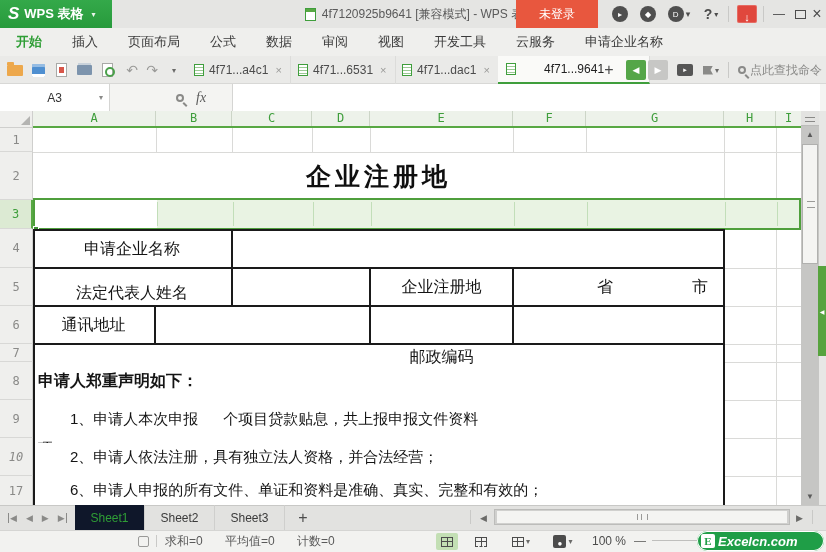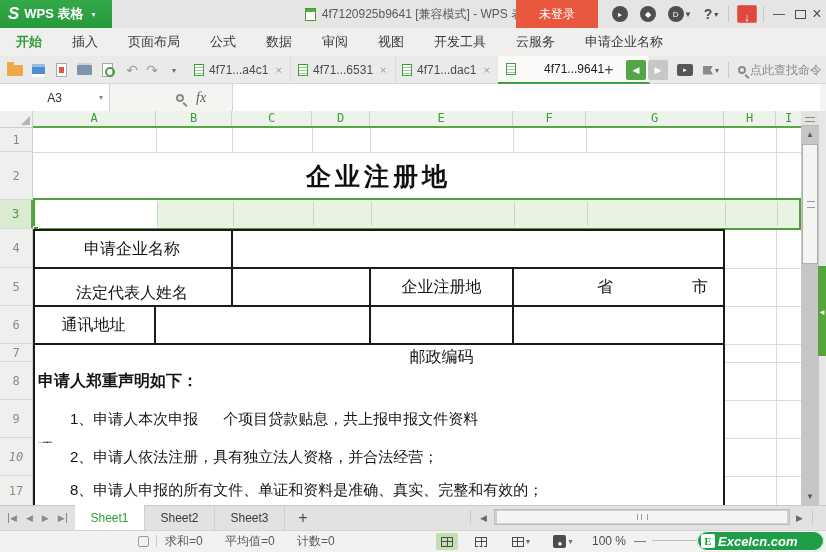--- a/index.html
+++ b/index.html
@@ -82,21 +82,21 @@
   .vsb .btn { position:absolute; left:0; width:18px; height:17px; display:flex; align-items:center; justify-content:center; font-size:8px; color:#5a5a5a; cursor:pointer; }
   .vsb .thumb { position:absolute; left:1px; top:33px; width:16px; height:120px; background:#f4f4f2; border:1px solid #b0b0ae; cursor:grab; }
   .vsb .thumb::after { content:""; position:absolute; left:4px; top:56px; width:8px; height:5px; border-top:1px solid #9a9a98; border-bottom:1px solid #9a9a98; }
   .sidetab { left:818px; top:266px; width:8px; height:90px; background:#57a33e; display:flex; align-items:center; justify-content:center; color:#fff; font-size:6px; cursor:pointer; }
 
   
   .sheetbar { left:0; top:505px; width:826px; height:25px; background:#e2e2e0; border-top:1px solid #c8c8c6; }
   .snav { top:505px; height:25px; display:flex; align-items:center; gap:9px; left:8px; color:#8a8a88; font-size:9px; }
   .snav span { cursor:pointer; }
   .stab { top:505px; height:25px; display:flex; align-items:center; justify-content:center; font-size:12px; color:#3a3a3a; border-right:1px solid #cfcfcd; cursor:pointer; }
-  .stab.active { background:#ffffff; color:#2f9e36; }
+  .stab.active { background:#0f172a; color:#2f9e36; }
   .addsheet { top:505px; height:25px; width:26px; display:flex; align-items:center; justify-content:center; font-size:16px; color:#4c4c4c; cursor:pointer; }
   .hsb-track { left:494px; top:509px; width:296px; height:16px; background:#d0d0ce; border:1px solid #bcbcba; }
   .hsb-thumb { position:absolute; left:2px; top:1px; width:290px; height:12px; background:#f4f4f2; }
   .hsb-thumb::after { content:""; position:absolute; left:140px; top:3px; width:9px; height:6px; border-left:1px solid #9a9a98; border-right:1px solid #9a9a98; background:linear-gradient(90deg,transparent 3px,#9a9a98 3px,#9a9a98 4px,transparent 4px); }
   .sbtn { top:505px; height:25px; display:flex; align-items:center; color:#6a6a68; font-size:9px; cursor:pointer; }
 
   
   .statusbar { left:0; top:530px; width:826px; height:22px; background:#f2f2f0; border-top:1px solid #d5d5d3; }
   .stat { top:530px; height:22px; display:flex; align-items:center; font-size:12px; color:#5a5a5a; }
   .view-ico { top:533px; width:22px; height:17px; display:flex; align-items:center; justify-content:center; border-radius:2px; cursor:pointer; }
@@ -306,21 +306,21 @@
 <div class="abs celltext" style="left:680px;top:269px;width:40px;height:36px;">市</div>
 <div class="abs celltext" style="left:33px;top:307px;width:121px;height:36px;">通讯地址</div>
 <div class="abs celltext" style="left:371px;top:307px;width:141px;height:44px;margin-top:28px;">邮政编码</div>
 
 <div class="abs decl" style="left:38px;top:362px;width:680px;height:38px;font-weight:bold;font-size:16px;">申请人郑重声明如下：</div>
 <div class="abs" style="left:38px;top:400px;width:680px;height:43px;overflow:hidden;">
   <div class="decl" style="height:38px;padding-left:32px;">1、申请人本次申报      个项目贷款贴息，共上报申报文件资料</div>
   <div class="decl" style="height:20px;">项。</div>
 </div>
 <div class="abs decl" style="left:70px;top:438px;width:650px;height:38px;">2、申请人依法注册，具有独立法人资格，并合法经营；</div>
-<div class="abs decl" style="left:70px;top:476px;width:650px;height:29px;">8、申请人申报的所有文件、单证和资料是准确、真实、完整和有效的；</div>
+<div class="abs decl" style="left:70px;top:476px;width:650px;height:29px;">6、申请人申报的所有文件、单证和资料是准确、真实、完整和有效的；</div>
 
 <div class="abs vsb">
   <div class="split"></div>
   <div class="btn" style="top:15px;">▲</div>
   <div class="thumb"></div>
   <div class="btn" style="top:377px;">▼</div>
 </div>
 <div class="abs sidetab">◀</div>
 
 <div class="abs sheetbar"></div>

